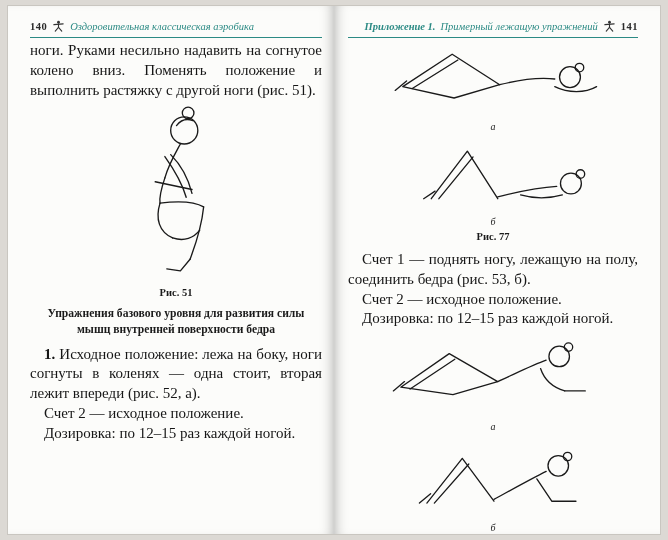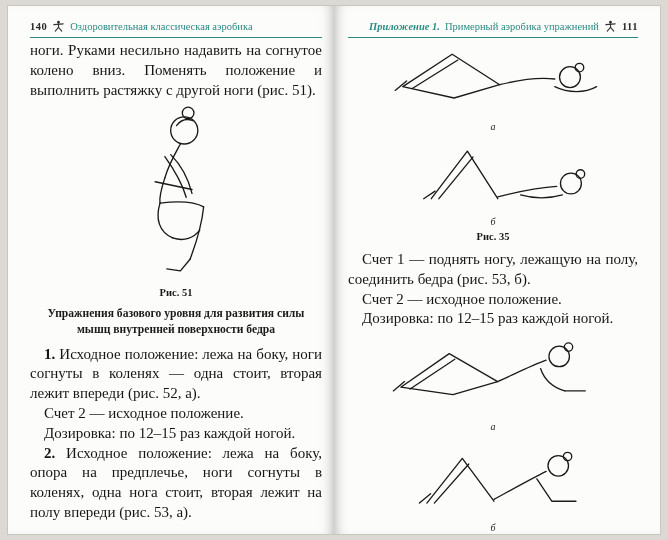--- a/index.html
+++ b/index.html
@@ -26,21 +26,21 @@
 
   .header {
     display:flex; align-items:center; gap:5px;
     border-bottom:1.5px solid var(--accent, #2b8a84);
     padding-bottom:4px; margin-bottom:3px;
     color:var(--accent, #2b8a84);
     font-size:10.5px;
   }
   .header.right-h { justify-content:flex-end; }
   .pgnum { font-weight:bold; color:#2b2b2b; letter-spacing:.5px; }
-  .runtitle { }
+  .runtitle { font-style:italic; }
   .runtitle-bold { font-style:italic; font-weight:bold; }
   .gym-icon { display:inline-flex; width:13px; height:13px; }
 
   .body-text {
     font-size:15px; line-height:1.32; text-align:justify;
     color:#161616;
   }
   .para { text-indent:14px; }
   .it { }
   .b  { font-weight:bold; }
@@ -115,47 +115,42 @@
         <span> лежа на боку, ноги согнуты в коленях — одна стоит, вторая лежит впереди (рис. 52, а).</span>
       </p>
       <p class="body-text para">
         <span class="it">Счет 2</span>
         <span> — исходное положение.</span>
       </p>
       <p class="body-text para">
         <span class="it">Дозировка:</span>
         <span> по 12–15 раз каждой ногой.</span>
       </p>
-      <p class="body-text para">
-        <span class="b">2.</span>
-        <span class="it"> Исходное положение:</span>
-        <span> лежа на боку, опора на предплечье, ноги согнуты в коленях, одна нога стоит, вторая лежит на полу впереди (рис. 53, а).</span>
-      </p>
 
     </div>
   </div>
 
   <div class="page right">
     <div class="inner-r">
 
       <div class="header right-h">
         <span class="runtitle-bold">Приложение 1.</span>
-        <span class="runtitle"> Примерный аэробика упражнений</span>
+        <span class="runtitle"> Примерный лежащую упражнений</span>
         <span class="gym-icon">
           <svg viewBox="0 0 14 14" width="13" height="13">
             <g stroke="#333" stroke-width="1.2" fill="none" stroke-linecap="round">
               <circle cx="7" cy="2.4" r="1.5" fill="#333" stroke="none"></circle>
               <path d="M2,5 L12,4.2"></path>
                 <path d="M7,4 L7,8"></path>
               <path d="M7,8 L3.5,12"></path>
                 <path d="M7,8 L10.5,12"></path>
             </g>
           </svg>
         </span>
-        <span class="pgnum">111</span>
+        <span class="pgnum">141</span>
       </div>
 
       <div class="fig-wrap">
         <svg viewBox="0 0 235 80" width="225" height="76">
           <g class="drawing">
             <path d="M22,48 L74,14 L124,46 L76,60 Z"></path>
             <path d="M32,50 L80,20"></path>
             <path d="M14,52 L26,42"></path>
             <path d="M124,46 C148,40 166,38 182,40"></path>
             <circle cx="198" cy="38" r="11"></circle>
@@ -169,21 +164,21 @@
             <path d="M52,66 L90,16 L122,66"></path>
             <path d="M60,66 L96,22"></path>
             <path d="M44,66 L56,58"></path>
             <path d="M122,64 C146,58 166,54 184,53"></path>
             <circle cx="199" cy="50" r="11"></circle>
             <circle cx="209" cy="40" r="4.5"></circle>
             <path d="M146,62 C160,66 176,66 190,62"></path>
           </g>
         </svg>
         <div class="fig-label">б</div>
-        <div class="figcap">Рис. 35</div>
+        <div class="figcap">Рис. 77</div>
       </div>
 
       <p class="body-text para">
         <span class="it">Счет 1</span>
         <span> — поднять ногу, лежащую на полу, соединить бедра (рис. 53, б).</span>
       </p>
       <p class="body-text para">
         <span class="it">Счет 2</span>
         <span> — исходное положение.</span>
       </p>

